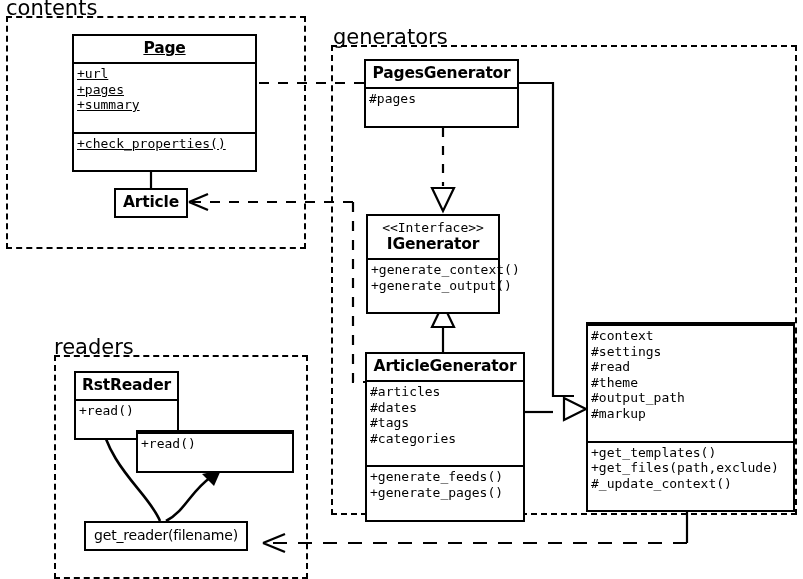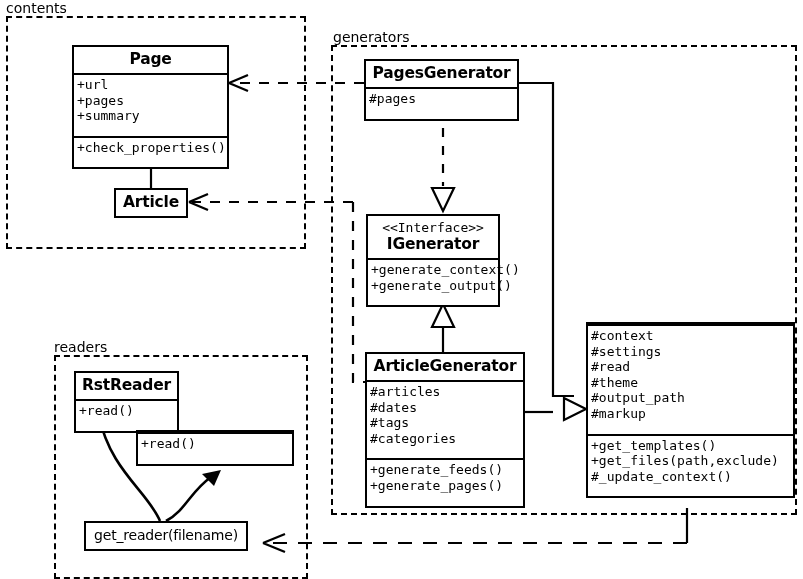--- a/index.html
+++ b/index.html
@@ -31,21 +31,21 @@
   .pkg {
     position: absolute;
     border: 2.4px dashed #000;
     box-sizing: border-box;
     background: transparent;
   }
   .pkg-contents { border-style: dashed; }
   .pkg-label {
     position: absolute;
     font-family: "DejaVu Sans", sans-serif;
-    font-size: 14px;
+    font-size: 21px;
     color: #000;
     background: #ffffff;
     padding: 0 3px 0 2px;
     white-space: nowrap;
     line-height: 16px;
   }
 
   
   .uml {
     position: absolute;
@@ -69,37 +69,37 @@
   .uml .stereo {
     font-family: "DejaVu Sans Mono", monospace;
     font-weight: normal;
     font-size: 13px;
     display: block;
     line-height: 16px;
     letter-spacing: 0;
   }
   .uml .compartment {
     border-top: 2.2px solid #000;
-    padding: 2px 2px 12px 3px;
+    padding: 2px 2px 19px 3px;
   }
   .uml .compartment div {
     line-height: 15.6px;
     white-space: nowrap;
     font-size: 13px;
   }
   .uml.plain {
     font-family: "DejaVu Sans", sans-serif;
   }
   .uml.plain .title {
     font-weight: normal;
     font-size: 14px;
   }
 
   
-  #box-page        { left: 72px;  top: 45px;  width: 157px; }
+  #box-page        { left: 72px;  top: 34px;  width: 185px; text-decoration: underline; }
   #box-article     { left: 114px; top: 188px; width: 74px;  }
   #box-pagesgen    { left: 364px; top: 59px;  width: 155px; }
   #box-igenerator  { left: 366px; top: 214px; width: 134px; }
   #box-articlegen  { left: 365px; top: 352px; width: 160px; }
   #box-generator   { left: 586px; top: 322px; width: 209px; }
   #box-rstreader   { left: 74px;  top: 371px; width: 105px; }
   #box-mardown     { left: 136px; top: 430px; width: 158px; }
   #box-getreader   { left: 84px;  top: 521px; width: 164px; }
 
   #pkg-contents { left: 6px;  top: 16px;  width: 300px;  height: 233px; }

